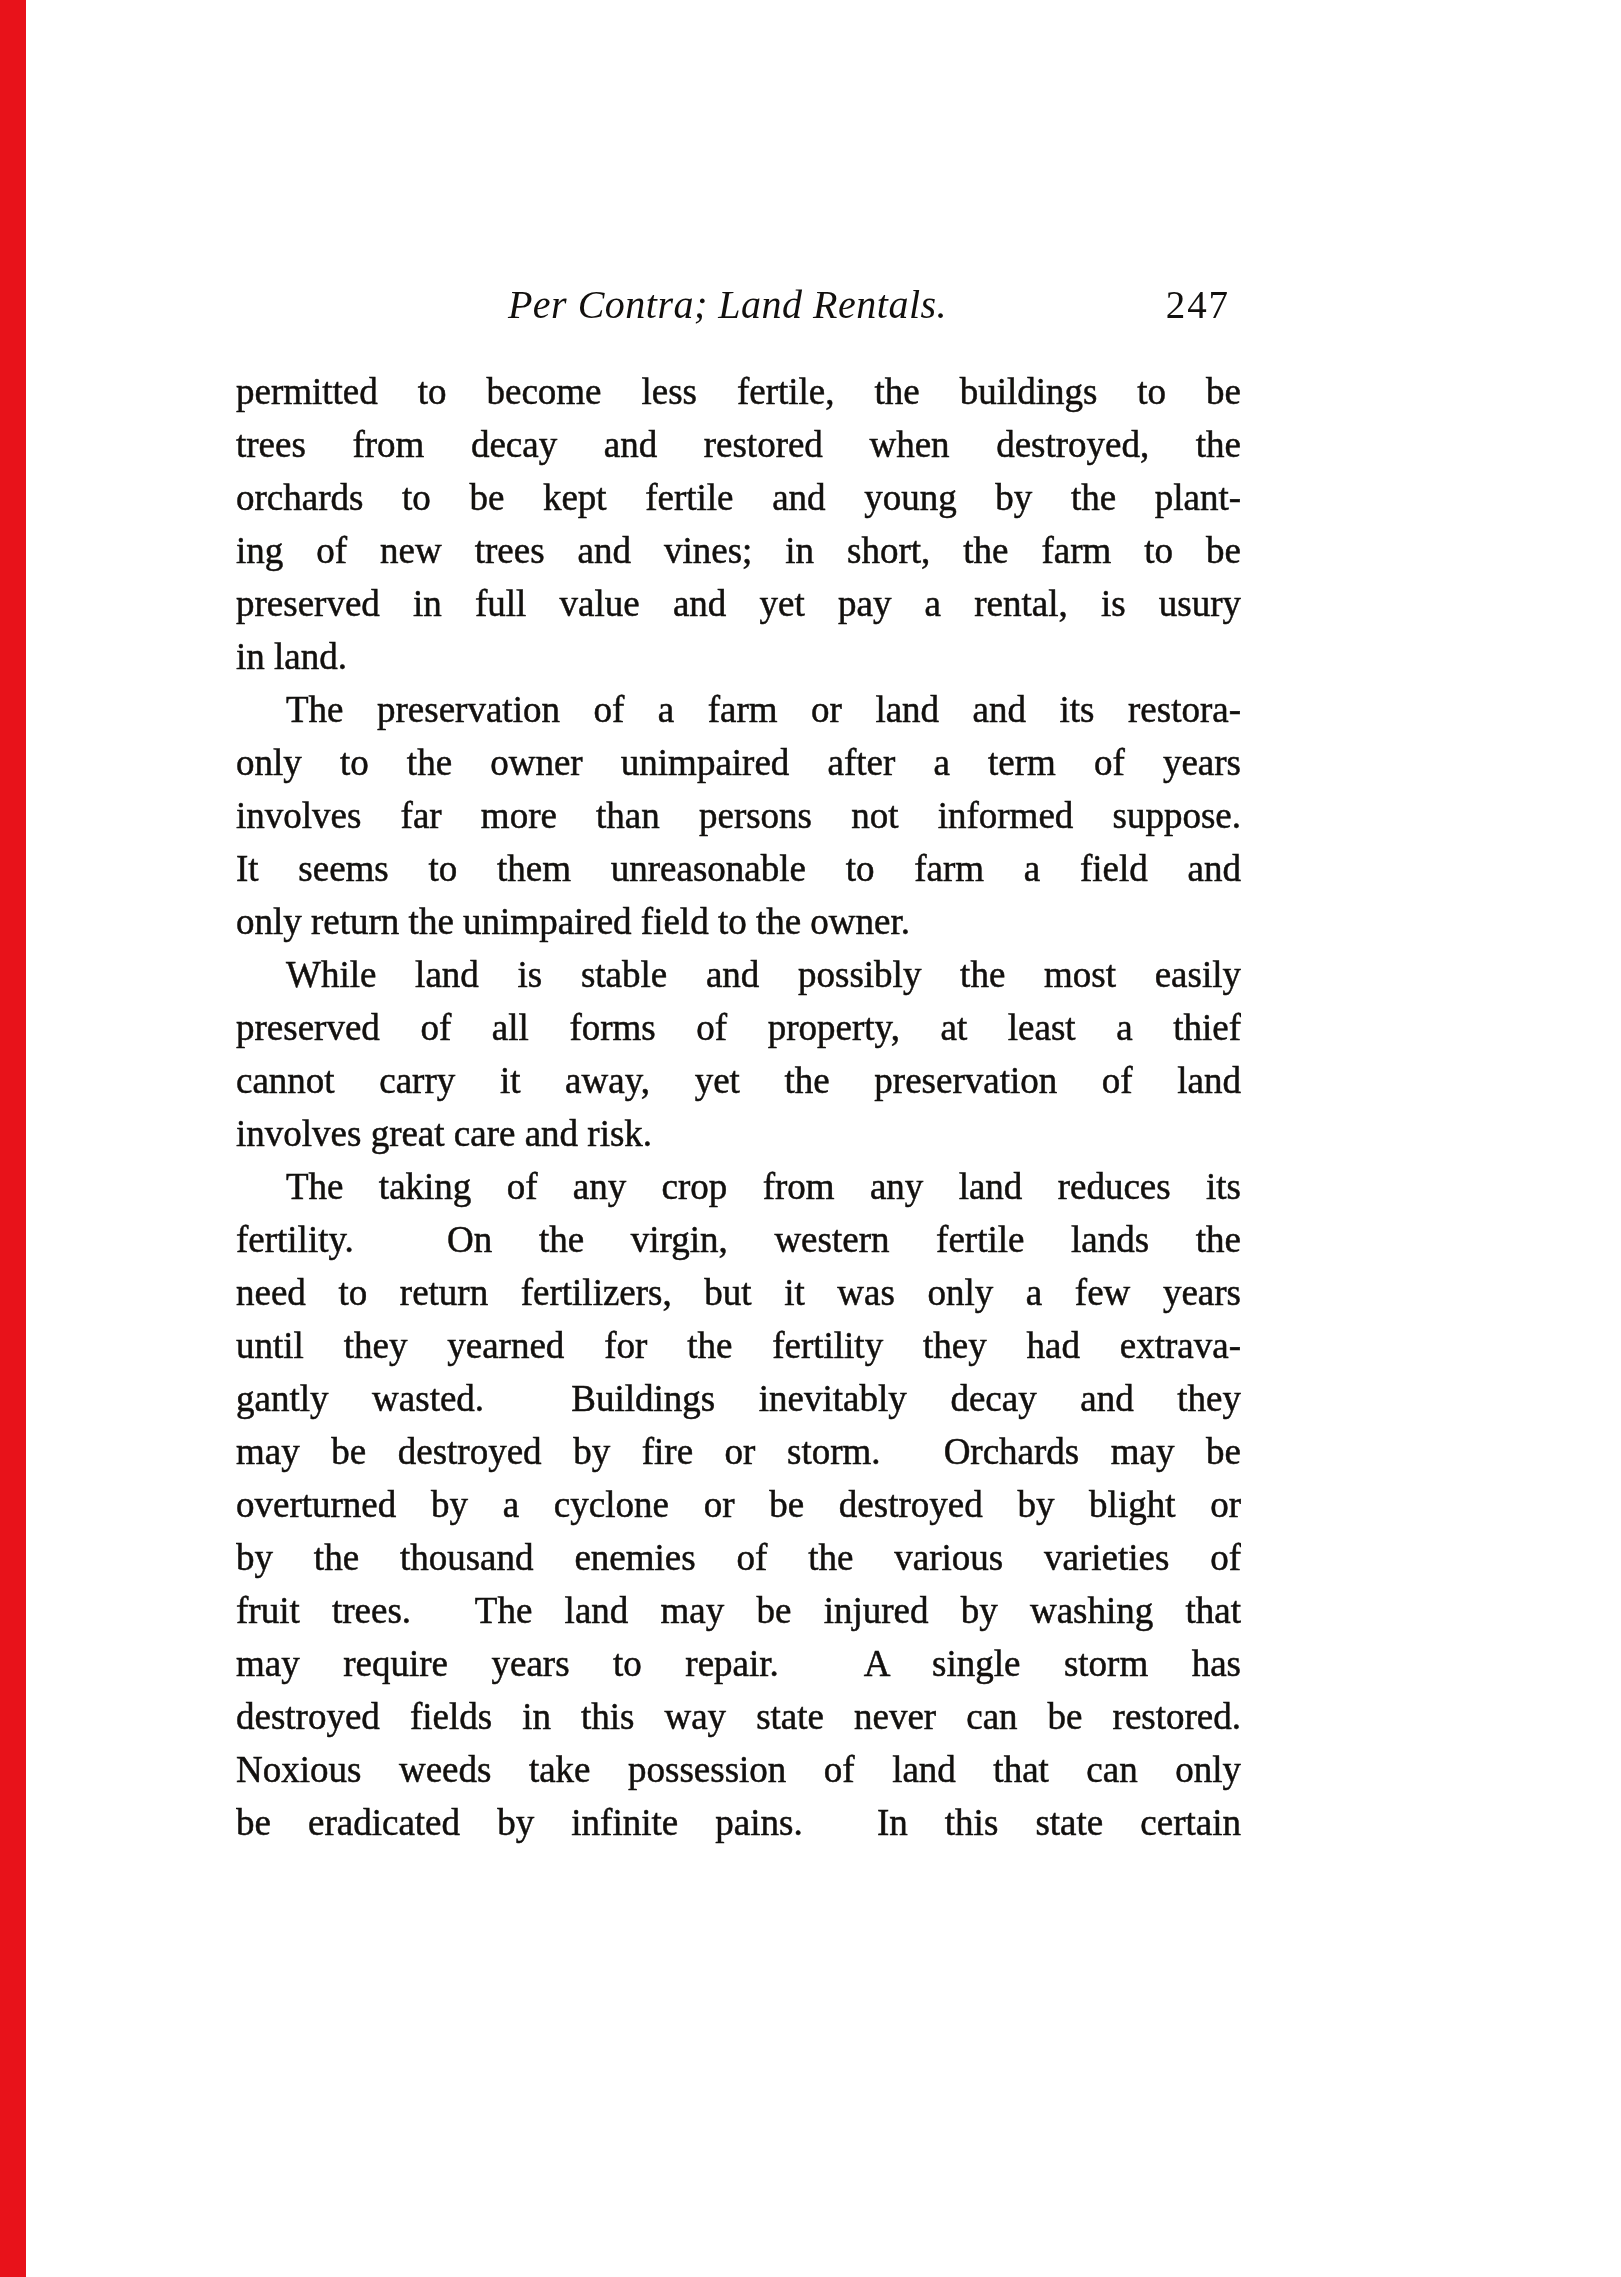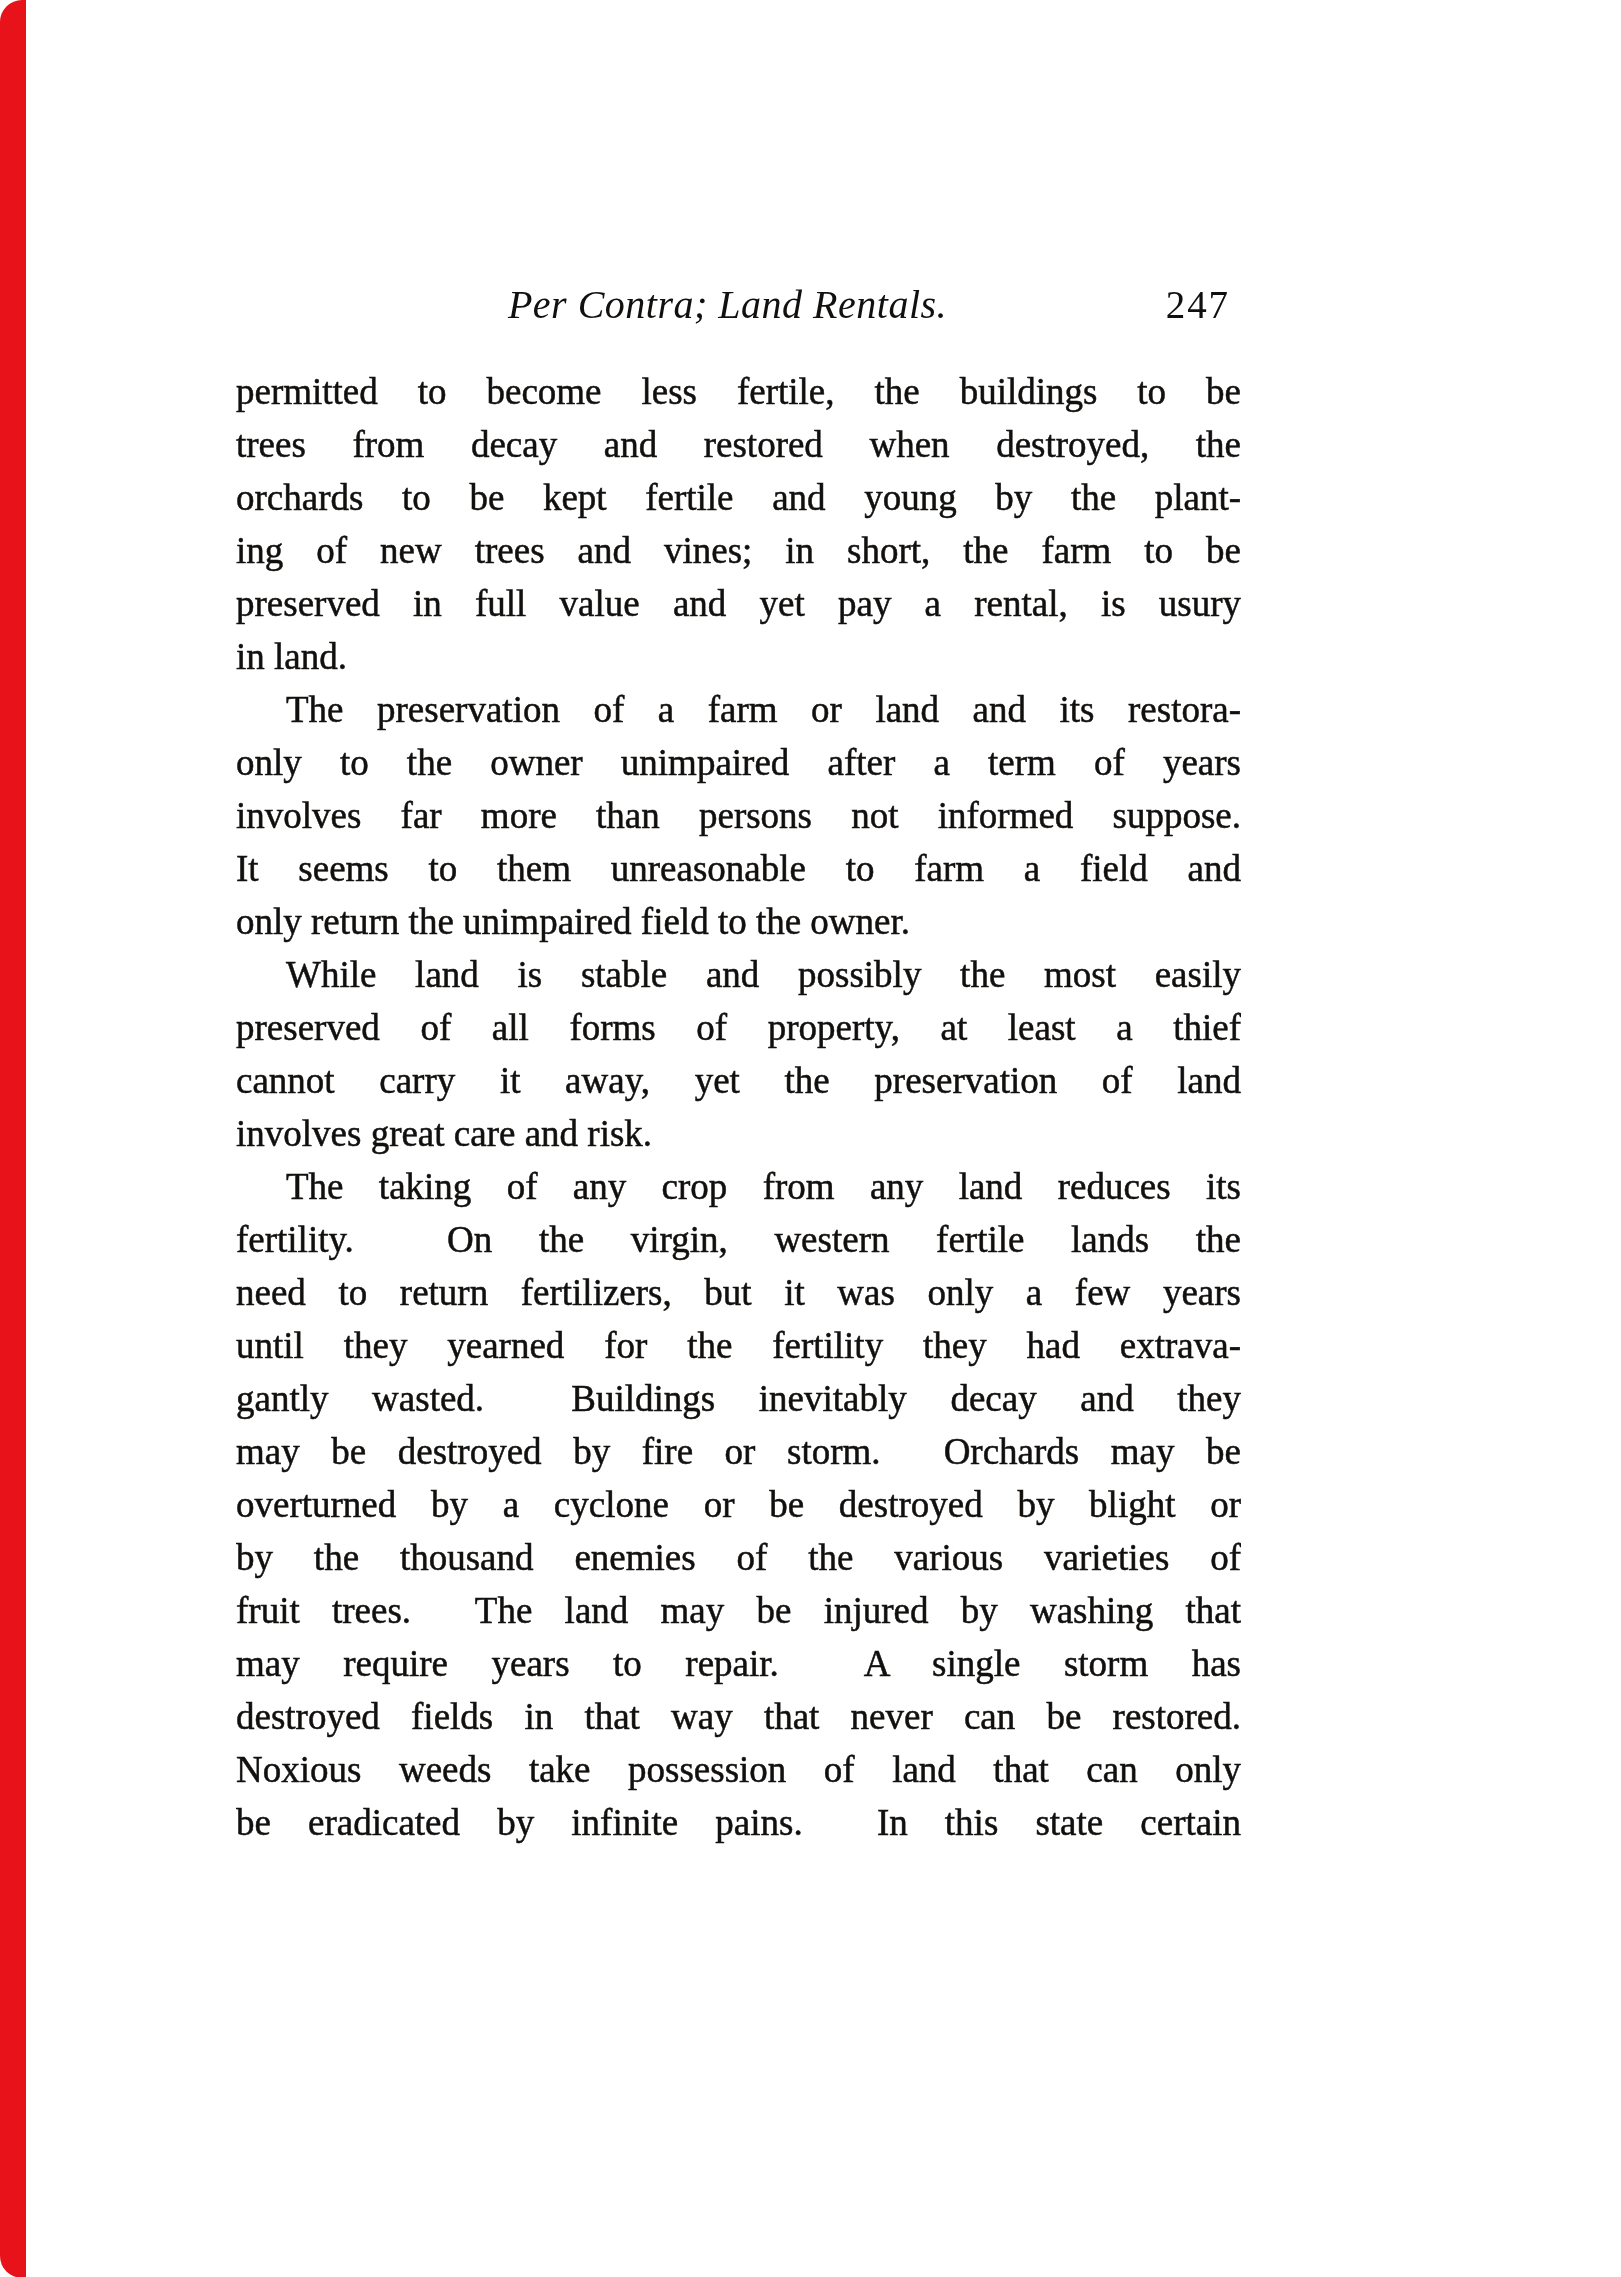--- a/index.html
+++ b/index.html
@@ -8,21 +8,20 @@
     background: #ffffff;
   }
   .page {
     position: relative;
     width: 1621px;
     height: 2278px;
     background: #ffffff;
     overflow: hidden;
     font-family: "Liberation Serif", serif;
     color: #12100e;
-    border-radius: 22px;
   }
   .spine-strip {
     position: absolute;
     left: 0;
     top: 0;
     width: 26px;
     height: 100%;
   }
   .running-head {
     position: absolute;
@@ -99,18 +98,18 @@
       <div class="line indent">The taking of any crop from any land reduces its</div>
       <div class="line">fertility.&nbsp; On the virgin, western fertile lands the</div>
       <div class="line">need to return fertilizers, but it was only a few years</div>
       <div class="line">until they yearned for the fertility they had extrava-</div>
       <div class="line">gantly wasted.&nbsp; Buildings inevitably decay and they</div>
       <div class="line">may be destroyed by fire or storm.&nbsp; Orchards may be</div>
       <div class="line">overturned by a cyclone or be destroyed by blight or</div>
       <div class="line">by the thousand enemies of the various varieties of</div>
       <div class="line">fruit trees.&nbsp; The land may be injured by washing that</div>
       <div class="line">may require years to repair.&nbsp; A single storm has</div>
-      <div class="line">destroyed fields in that way that never can be restored.</div>
+      <div class="line">destroyed fields in this way state never can be restored.</div>
       <div class="line">Noxious weeds take possession of land that can only</div>
       <div class="line">be eradicated by infinite pains.&nbsp; In this state certain</div>
     </div>
 </div>
 
 
 </body></html>

